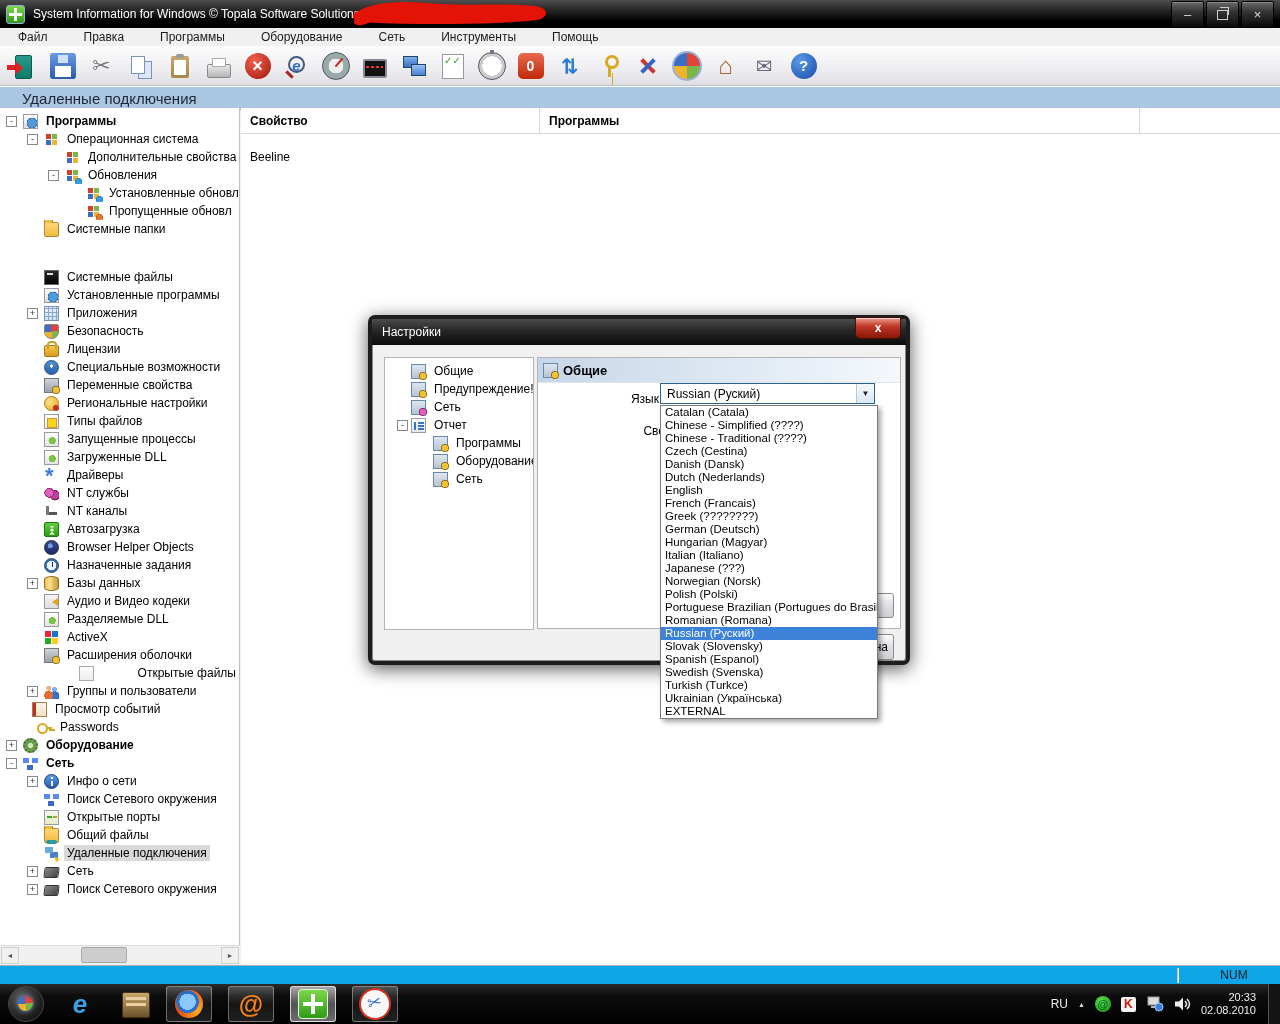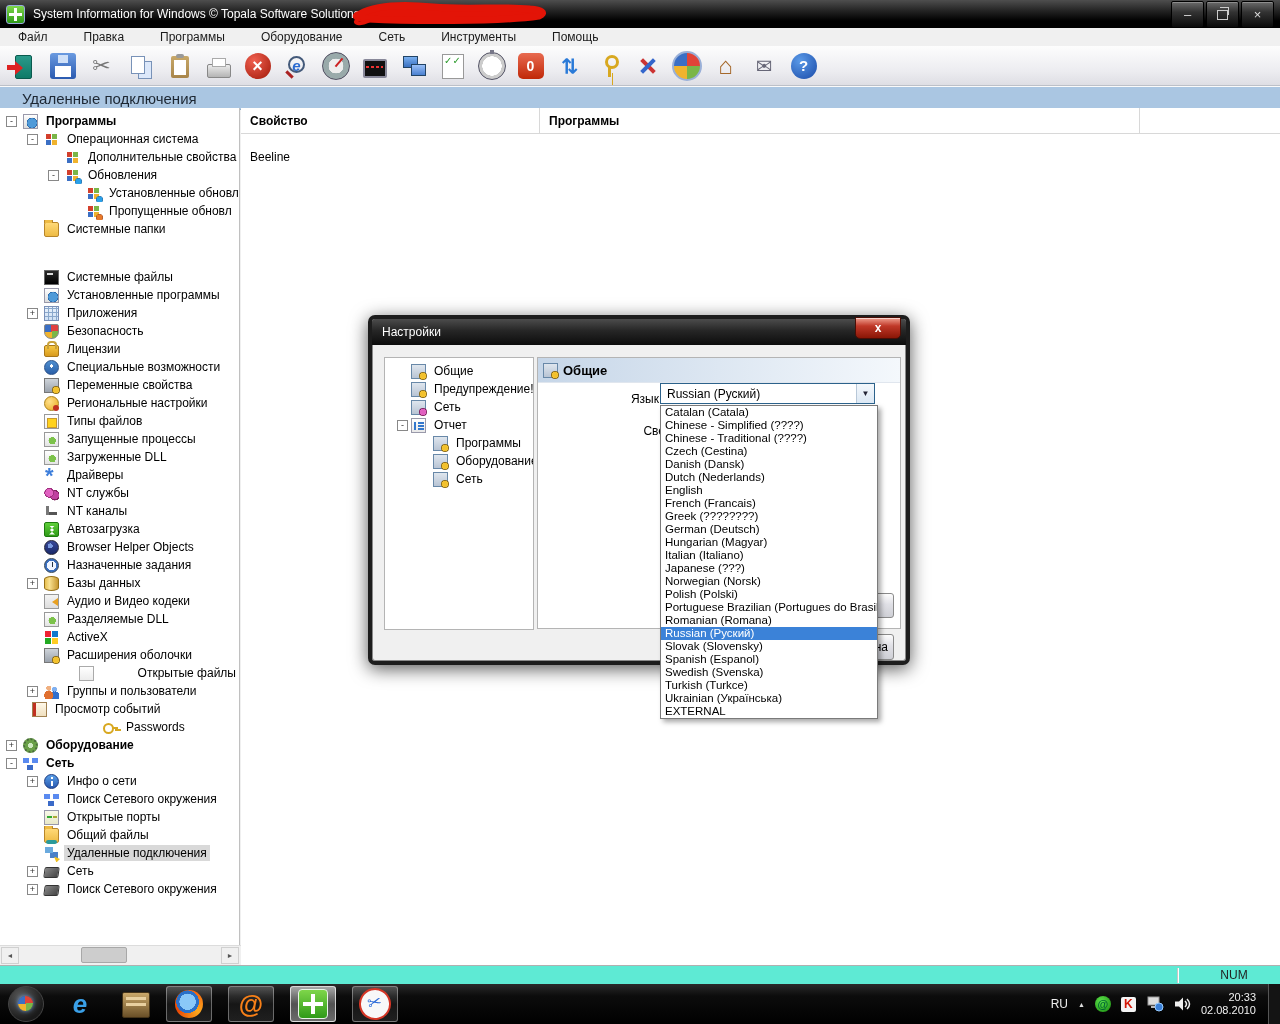--- a/index.html
+++ b/index.html
@@ -106,21 +106,21 @@
   .sthumb{position:absolute;left:81px;top:1px;width:44px;height:14px;background:#cdcdcd;border:1px solid #a8a8a8;border-radius:2px;}
 
   
   .mainpanel{position:absolute;left:241px;top:108px;width:1039px;height:857px;background:#fff;}
   .cols{display:flex;height:25px;border-bottom:1px solid #d8d8d8;align-items:center;}
   .col{box-sizing:border-box;height:100%;display:flex;align-items:center;padding-left:9px;
        border-right:1px solid #d8d8d8;font-weight:bold;}
   .col1{width:299px;} .col2{width:600px;} .col3{flex:1;border-right:none;}
   .mrow{padding:16px 0 0 9px;}
 
-  .statusbar{position:absolute;left:0;top:965px;width:1280px;height:19px;background:#5eead4;
+  .statusbar{position:absolute;left:0;top:965px;width:1280px;height:19px;background:#0ea5e9;
              border-top:1px solid #b0b0b0;}
   .statusbar .sdiv{position:absolute;left:1177px;top:2px;bottom:2px;width:1px;background:#c6c6c6;box-shadow:1px 0 0 #fff;}
   .num{position:absolute;left:1204px;top:2px;width:60px;text-align:center;color:#222;}
 
   
   .dialog{position:absolute;left:368px;top:315px;width:542px;height:350px;z-index:20;
           background:#f0f0f0;border:4px solid #1d1d1d;border-radius:7px;box-sizing:border-box;
           box-shadow:0 4px 18px rgba(0,0,0,.65), inset 0 0 0 1px #8a8a8a;}
   .dlgtitle{position:absolute;left:0;top:0;right:0;height:26px;border-radius:3px 3px 0 0;
             background:linear-gradient(#4c4c4c,#262626 45%,#0c0c0c);color:#fff;display:flex;align-items:center;}
@@ -547,21 +547,21 @@
         <div class="trow" style="padding-left: 27px;">
           <span class="exp" style="margin-right: 6px;">+</span>
           <span class="ic ic-users"></span>
           <span class="lbl">Группы и пользователи</span>
         </div>
         <div class="trow" style="padding-left: 15px;">
           <span class="exp none" style="margin-right: 6px;"></span>
           <span class="ic ic-events"></span>
           <span class="lbl">Просмотр событий</span>
         </div>
-        <div class="trow" style="padding-left: 38px; margin-left: 48px;">
+        <div class="trow" style="padding-left: 20px;">
           <span class="exp none" style="margin-right: 6px;"></span>
           <span class="ic ic-key"></span>
           <span class="lbl">Passwords</span>
         </div>
         <div class="trow" style="padding-left: 6px;">
           <span class="exp" style="margin-right: 6px;">+</span>
           <span class="ic ic-hw"></span>
           <span class="lbl b">Оборудование</span>
         </div>
         <div class="trow" style="padding-left: 6px;">

